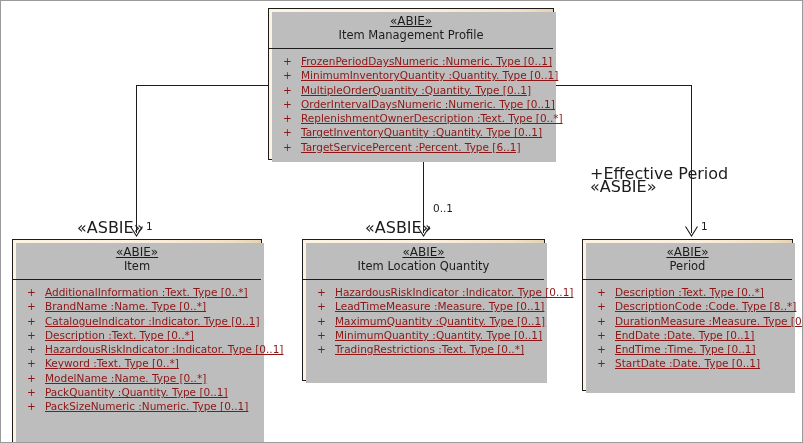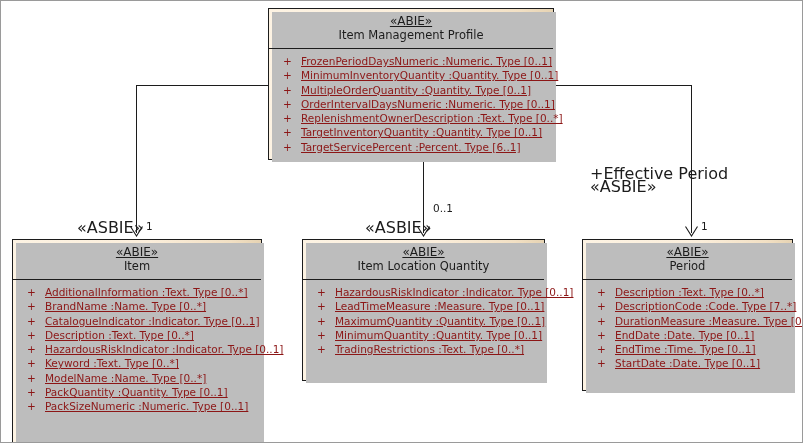--- a/index.html
+++ b/index.html
@@ -241,21 +241,21 @@
     <div class="shadow"></div>
     <div class="uml-header">
       <span class="stereotype">«ABIE»</span>
       <span class="classname">Period</span>
     </div>
     <ul class="uml-attrs">
       <li class="attr-row">
         <span class="attr-vis">+</span><span class="attr-text">Description  :Text. Type [0..*]</span>
       </li>
       <li class="attr-row">
-        <span class="attr-vis">+</span><span class="attr-text">DescriptionCode  :Code. Type [7..*]</span>
+        <span class="attr-vis">+</span><span class="attr-text">DescriptionCode  :Code. Type [8..*]</span>
       </li>
       <li class="attr-row">
         <span class="attr-vis">+</span><span class="attr-text">DurationMeasure  :Measure. Type [0..1]</span>
       </li>
       <li class="attr-row">
         <span class="attr-vis">+</span><span class="attr-text">EndDate  :Date. Type [0..1]</span>
       </li>
       <li class="attr-row">
         <span class="attr-vis">+</span><span class="attr-text">EndTime  :Time. Type [0..1]</span>
       </li>

